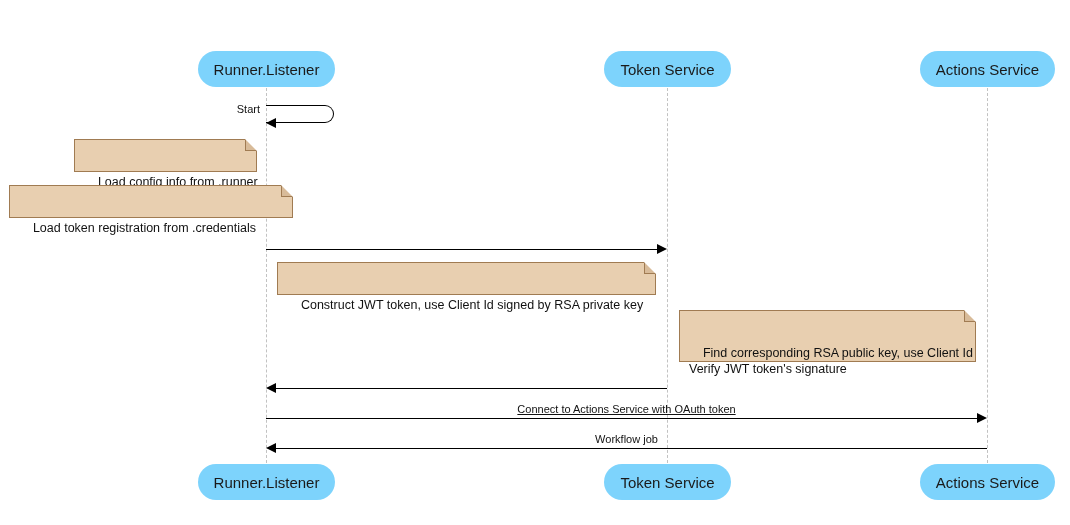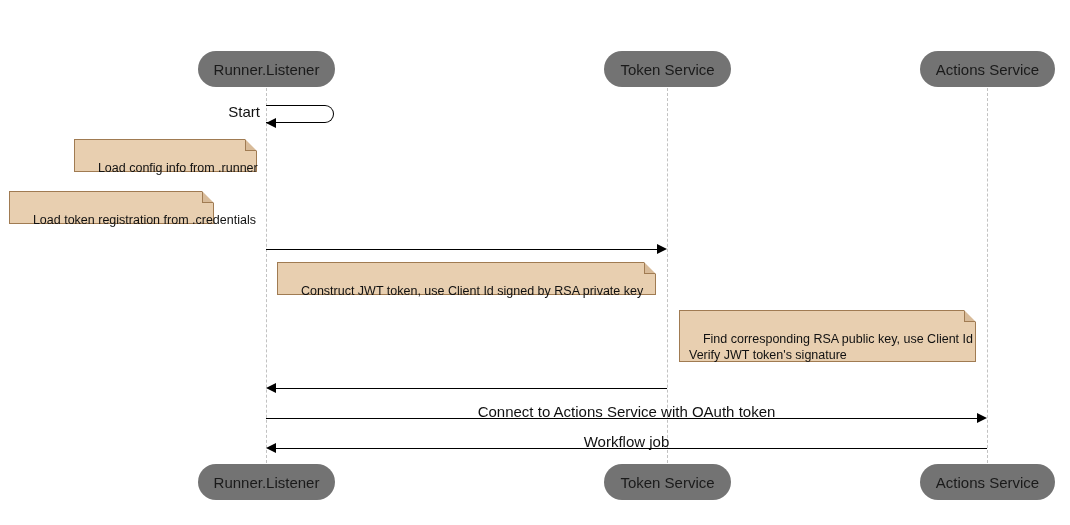--- a/index.html
+++ b/index.html
@@ -31,21 +31,21 @@
     font-weight: bold;
     color: #000000;
     letter-spacing: 0.1px;
   }
 
   
   .participant {
     position: absolute;
     height: 36px;
     border-radius: 18px;
-    background: #737373;
+    background: #7dd3fc;
     display: flex;
     align-items: center;
     justify-content: center;
     font-size: 15px;
     color: #1a1a1a;
     box-sizing: border-box;
   }
 
   
   .lifeline {
@@ -55,21 +55,21 @@
   }
 
   
   .note {
     position: absolute;
     background: #e8cfb0;
     border: 1px solid #a07b52;
     box-sizing: border-box;
     font-size: 12.5px;
     color: #111111;
-    padding: 4px 9px 6px 9px;
+    padding: 18px 9px 6px 9px;
     line-height: 16px;
     white-space: pre;
   }
   .note .fold {
     position: absolute;
     top: -1px;
     right: -1px;
     width: 11px;
     height: 11px;
     background: #d8bb99;
@@ -102,21 +102,21 @@
     border-bottom: 5px solid transparent;
     border-left: 10px solid #000000;
   }
   .arrow-head.left {
     border-top: 5px solid transparent;
     border-bottom: 5px solid transparent;
     border-right: 10px solid #000000;
   }
   .msg-label {
     position: absolute;
-    font-size: 15px;
+    font-size: 11px;
     color: #111111;
     white-space: pre;
     text-align: center;
   }
 
   
   .self-loop {
     position: absolute;
     border: 1.3px solid #000000;
     border-left: none;
@@ -148,21 +148,21 @@
   <div class="msg-label" style="left:196px; top:103px; width:64px; text-align:right;">Start</div>
   <div class="self-loop" style="left:266px; top:105px; width:68px; height:18px;"></div>
   <div class="arrow-head left" style="left:266px; top:118px;"></div>
 
   <div class="note" style="left:74px; top:139px; width:183px; height:33px;">
     <span>Load config info from .runner</span>
     <span class="fold"></span>
     <span class="fold-cut"></span>
   </div>
 
-  <div class="note" style="left:9px; top:185px; width:205px; height:33px;margin-top:6px;">
+  <div class="note" style="left:9px; top:185px; width:284px; height:33px;">
     <span>Load token registration from .credentials</span>
     <span class="fold"></span>
     <span class="fold-cut"></span>
   </div>
 
   <div class="msg-line" style="left:266px; top:249px; width:392px;"></div>
   <div class="arrow-head right" style="left:657px; top:244px;"></div>
 
   <div class="note" style="left:679px; top:310px; width:297px; height:52px;">
     <span>Find corresponding RSA public key, use Client Id

